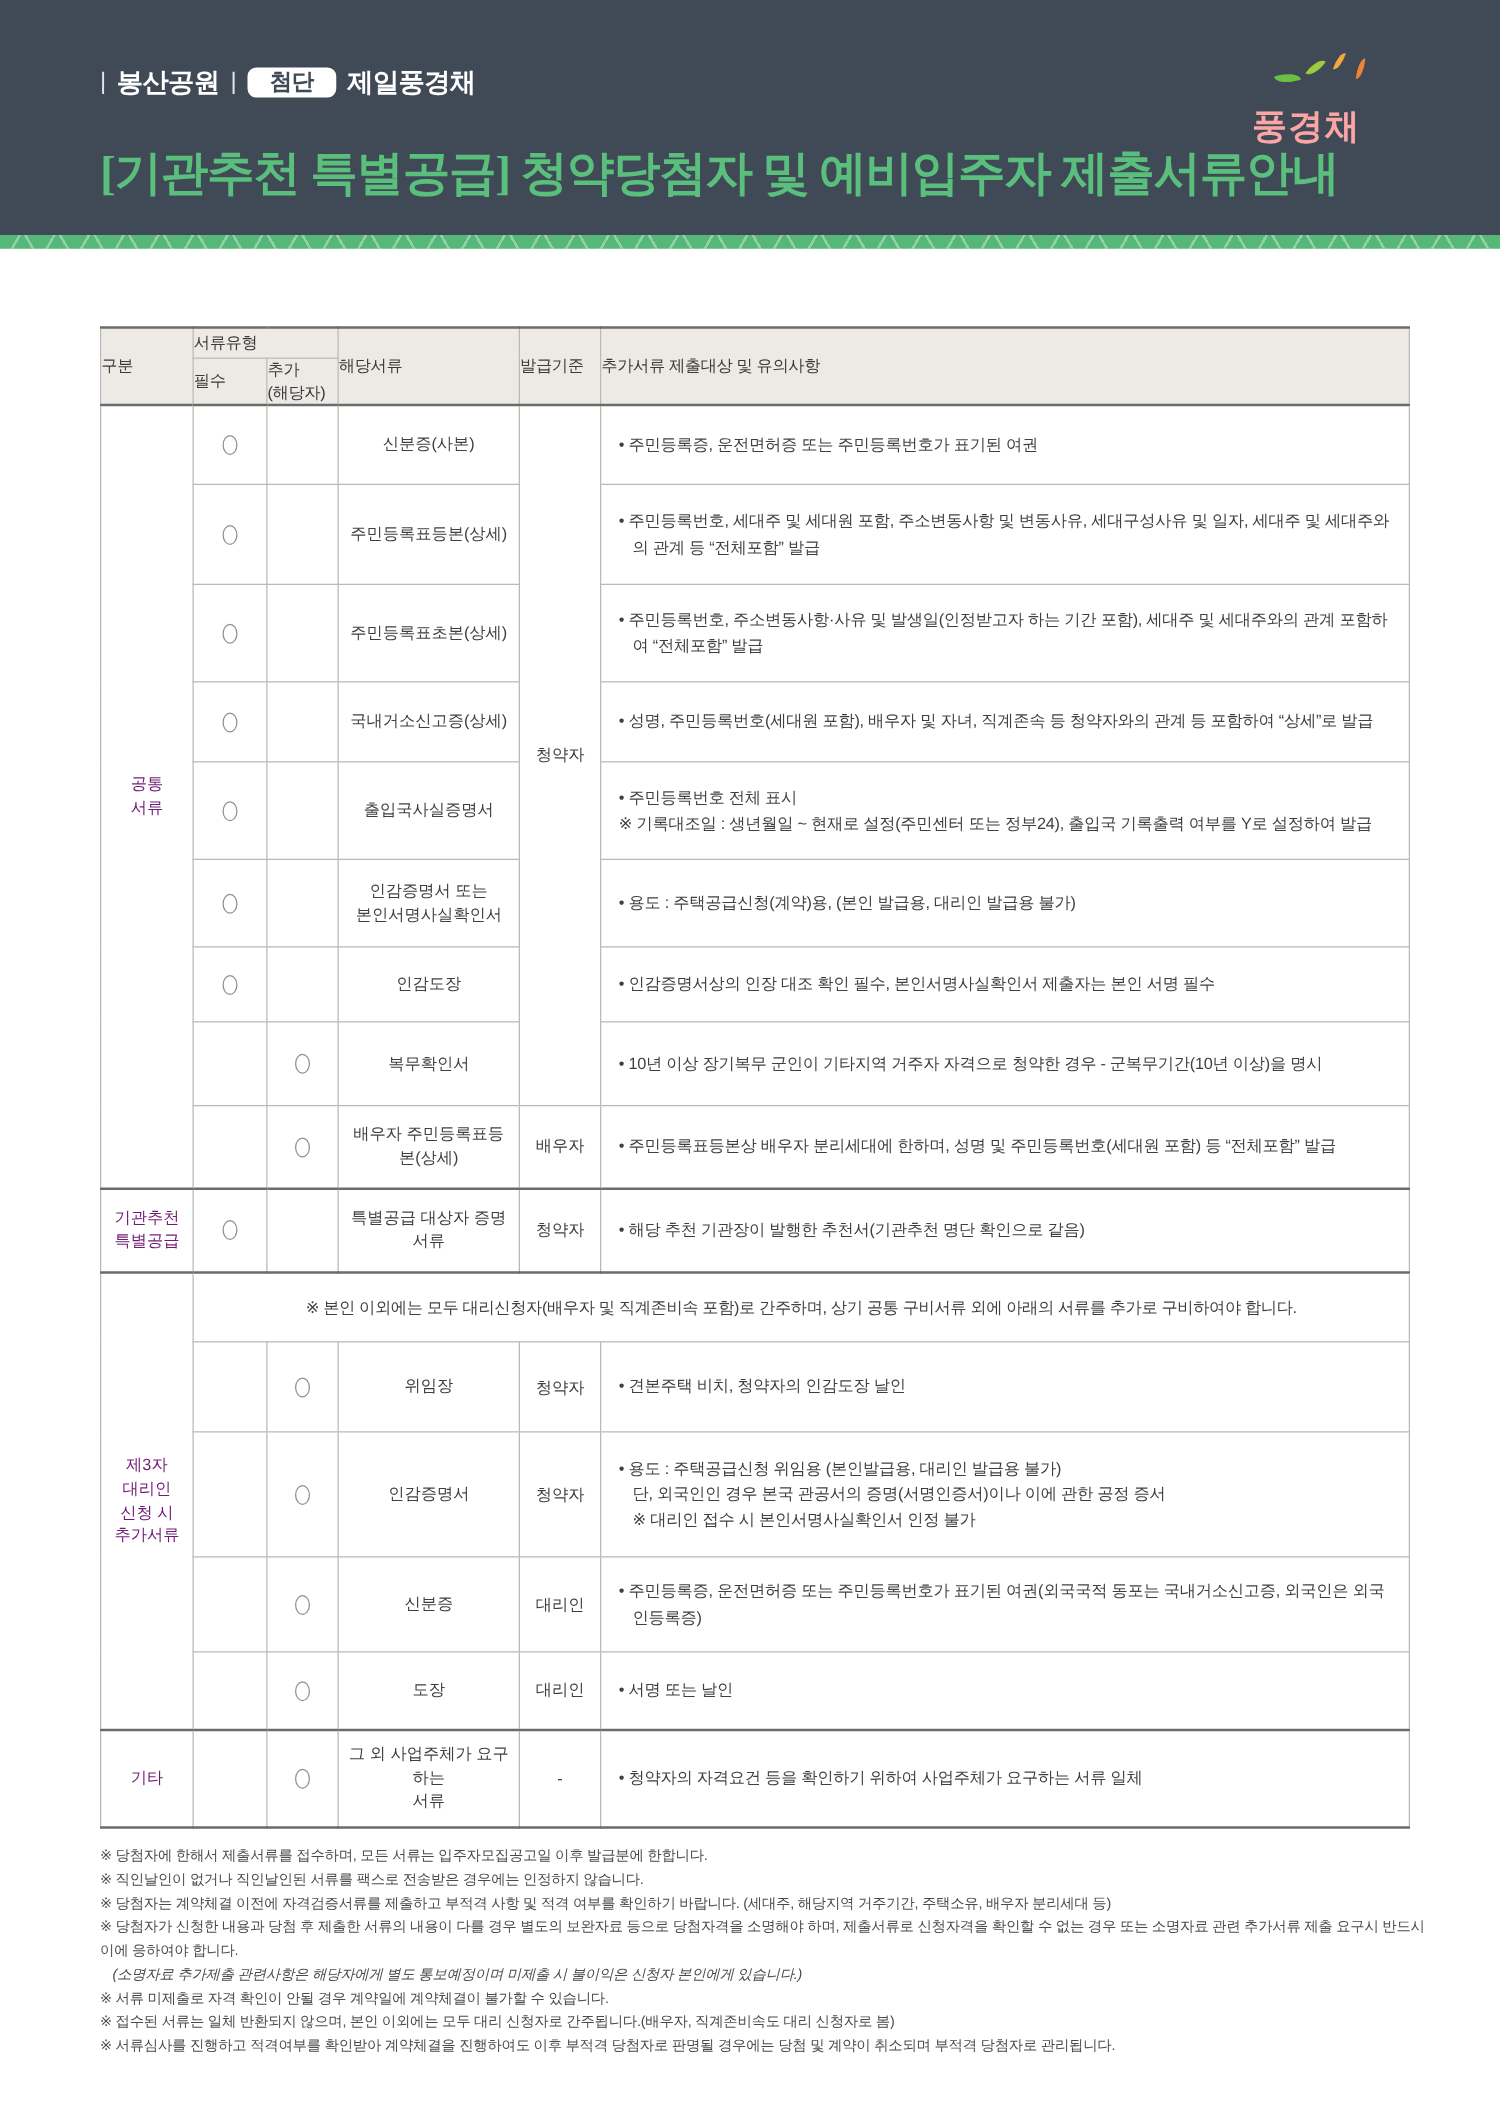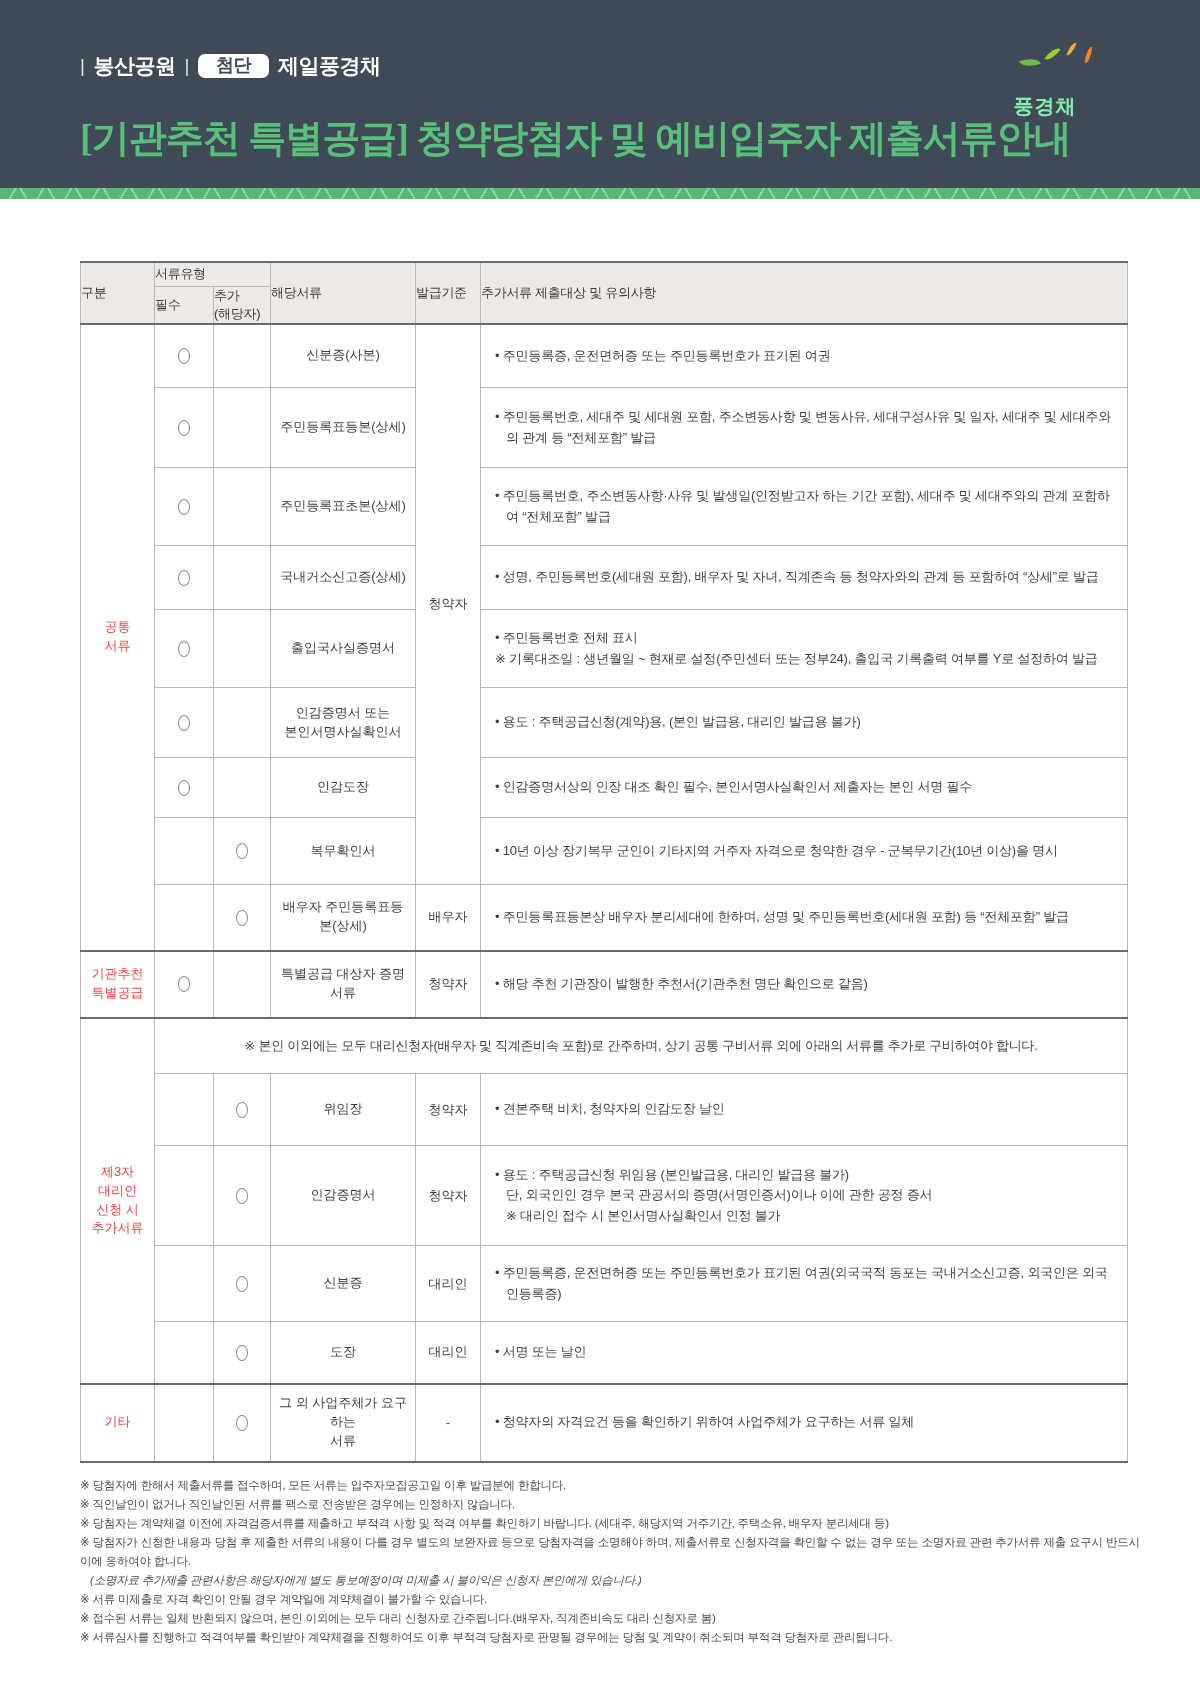--- a/index.html
+++ b/index.html
@@ -21,38 +21,38 @@
   .brandline{color:#ffffff;font-size:21px;font-weight:bold;letter-spacing:-0.5px;display:flex;align-items:center;gap:9px;}
   .brandline .bar{font-weight:normal;opacity:.85;font-size:19px;}
   .badge{display:inline-block;background:#ffffff;color:var(--masthead_bg);border-radius:7px;padding:1px 18px 2px;font-size:18px;font-weight:bold;line-height:1.2;}
   .doc-title{margin-top:33px;color:var(--title_green);font-size:38px;font-weight:bold;letter-spacing:-1px;font-family:Liberation Serif, serif;}
   .strip{height:11px;background-color:var(--strip_green);
     background-image:
       repeating-linear-gradient(60deg, rgba(255,255,255,0) 0 22px, rgba(255,255,255,.35) 22px 24px),
       repeating-linear-gradient(-60deg, rgba(255,255,255,0) 0 22px, rgba(255,255,255,.35) 22px 24px);}
   
   .logo{position:absolute;top:50px;right:90px;width:130px;height:70px;text-align:center;}
-  .logo-text{position:absolute;left:0;right:0;bottom:0;color:#86efac;font-size:20px;font-weight:bold;letter-spacing:1px;}
+  .logo-text{position:absolute;left:0;right:0;bottom:0;color:#fca5a5;font-size:28px;font-weight:bold;letter-spacing:1px;}
   .leaf{position:absolute;display:block;}
   .leaf1{left:40px;top:8px;width:20px;height:9px;background:#6cbf44;border-radius:0 100% 0 100%;transform:rotate(-18deg);}
   .leaf2{left:64px;top:0px;width:17px;height:8px;background:#9ccb3b;border-radius:0 100% 0 100%;transform:rotate(-55deg);}
   .leaf3{left:84px;top:-4px;width:15px;height:6px;background:#f2a93b;border-radius:0 100% 0 100%;transform:rotate(-72deg);}
   .leaf4{left:100px;top:2px;width:17px;height:6px;background:#ef8332;border-radius:0 100% 0 100%;transform:rotate(-84deg);}
 
   
   table.docs{border-collapse:collapse;table-layout:fixed;width:1047px;margin:62px 0 0 80px;
     border-top:2px solid var(--thick);border-bottom:2px solid var(--thick);
     border-left:1px solid var(--thin);border-right:1px solid var(--thin);
     font-size:13px;color:#3f3f3f;}
   .docs th,.docs td{border:1px solid var(--thin);vertical-align:middle;}
   .docs thead th{background:var(--table_header_bg);font-weight:normal;color:#3a3a3a;text-align:left;letter-spacing:-0.3px;}
   .docs thead{border-bottom:2px solid var(--thick);}
   .docs thead tr.h2 th{border-bottom:2px solid var(--thick);}
   .ml{white-space:pre-line;}
-  .cgroup{text-align:center;white-space:pre-line;line-height:1.45;color:#ef4444;}
+  .cgroup{text-align:center;white-space:pre-line;line-height:1.45;color:#701a75;}
   .ccirc{text-align:center;}
   .cdoc{text-align:center;line-height:1.45;padding:4px 6px;}
   .cbasis{text-align:center;}
   .cnotes{padding:8px 14px;line-height:1.55;}
   .nline{padding-left:11px;text-indent:-11px;letter-spacing:-0.2px;}
   .nline.cont{text-indent:0;}
   .circ{display:inline-block;width:12px;height:16px;border:1px solid #8f8f8f;border-radius:50%;vertical-align:middle;}
   tr.sec-top td{border-top:2px solid var(--thick);}
   .proxy-note{text-align:center;letter-spacing:-0.3px;}
 

